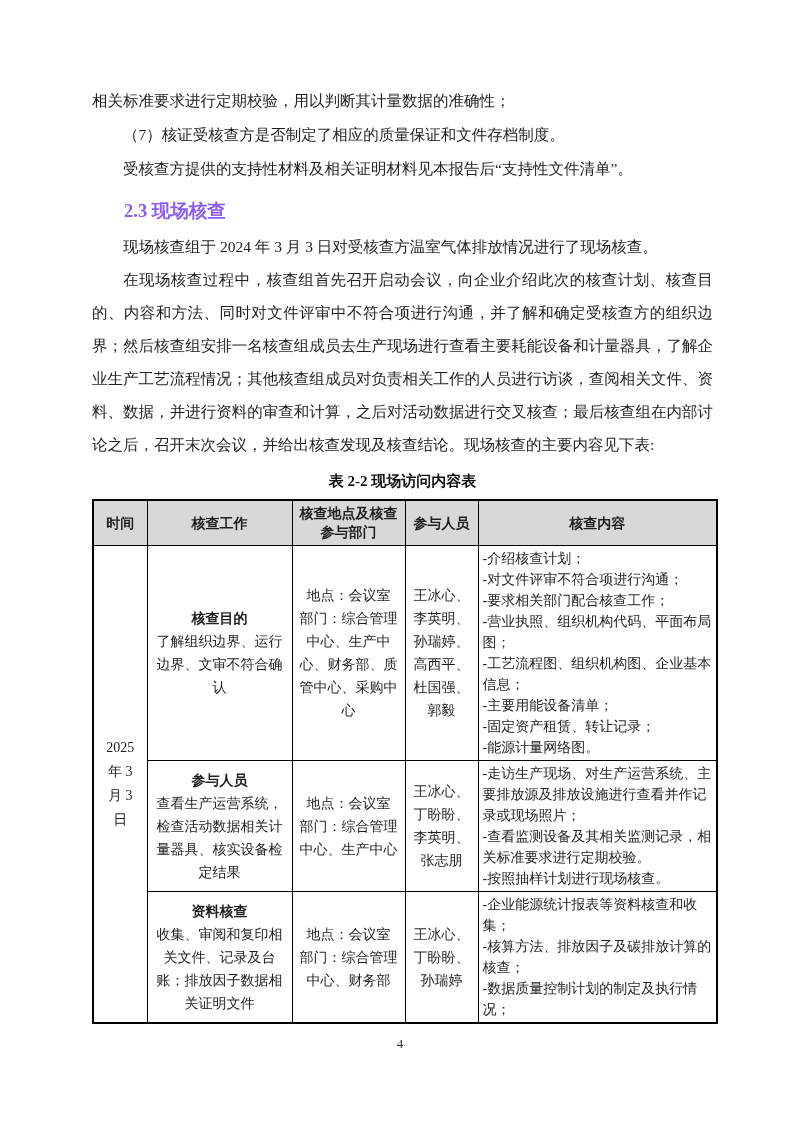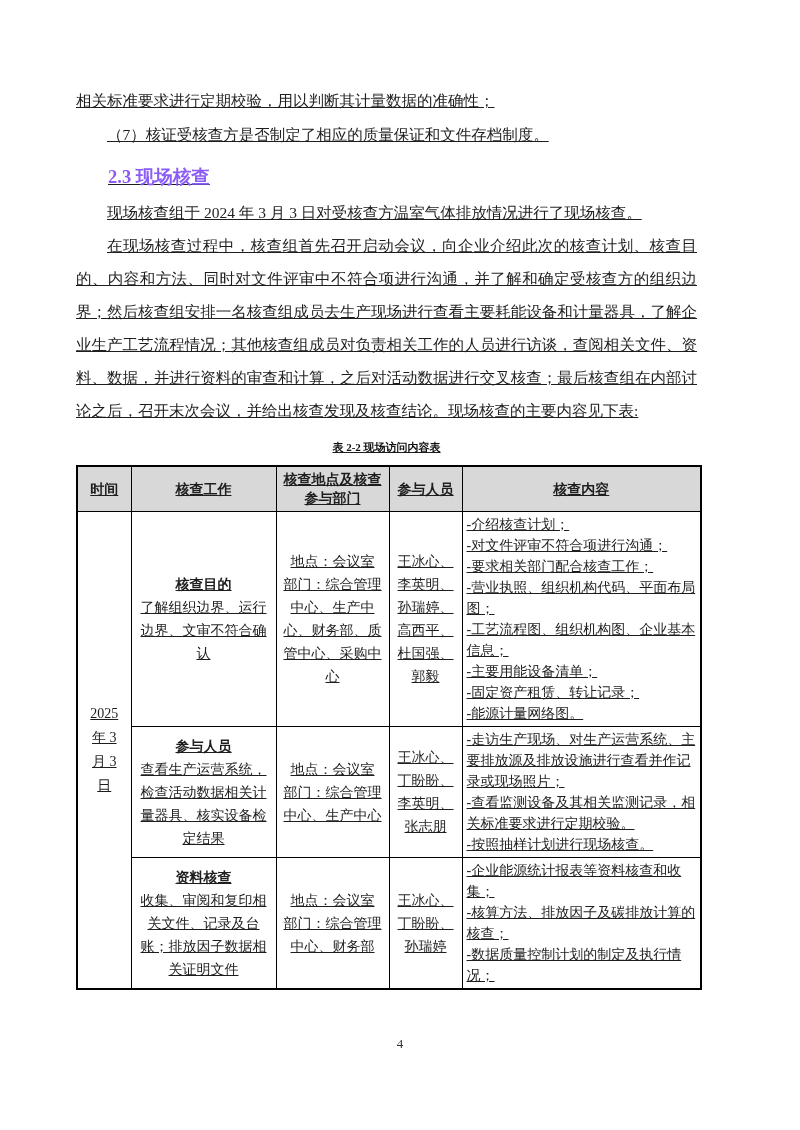--- a/index.html
+++ b/index.html
@@ -7,23 +7,22 @@
     position:relative;
     width:800px;height:1130px;
     margin:0 auto;
     background:#ffffff;
     font-family:"Liberation Serif","DejaVu Serif",serif;
     color:#1e1e1e;
     overflow:hidden;
   }
   .content{
     position:absolute;
-    left:76px;top:84px;
+    left:92px;top:84px;
     width:621px;
-    text-decoration:underline;
   }
   .intro p{
     margin:0;
     font-size:15.5px;
     line-height:34px;
     text-align:justify;
   }
   .indent{text-indent:2em;}
   h2.section-heading{
     margin:10px 0 4px 0;
@@ -35,21 +34,21 @@
   }
   .body p{
     margin:0;
     font-size:15.5px;
     line-height:33px;
     text-align:justify;
   }
   .table-caption{
     margin-top:9px;
     text-align:center;
-    font-size:11px;
+    font-size:15px;
     font-weight:700;
     line-height:22px;
     color:#111;
   }
   table.visit{
     margin-top:7px;
     border-collapse:collapse;
     width:624px;
     table-layout:fixed;
   }
@@ -92,20 +91,21 @@
 </style>
 </head>
 <body>
 
 <div class="page">
   <div class="content">
 
     <div class="intro">
       <p>相关标准要求进行定期校验，用以判断其计量数据的准确性；</p>
       <p class="indent">（7）核证受核查方是否制定了相应的质量保证和文件存档制度。</p>
+      <p class="indent">受核查方提供的支持性材料及相关证明材料见本报告后“支持性文件清单”。</p>
     </div>
 
     <h2 class="section-heading">2.3 现场核查</h2>
 
     <div class="body">
       <p class="indent">现场核查组于 2024 年 3 月 3 日对受核查方温室气体排放情况进行了现场核查。</p>
       <p class="indent">在现场核查过程中，核查组首先召开启动会议，向企业介绍此次的核查计划、核查目的、内容和方法、同时对文件评审中不符合项进行沟通，并了解和确定受核查方的组织边界；然后核查组安排一名核查组成员去生产现场进行查看主要耗能设备和计量器具，了解企业生产工艺流程情况；其他核查组成员对负责相关工作的人员进行访谈，查阅相关文件、资料、数据，并进行资料的审查和计算，之后对活动数据进行交叉核查；最后核查组在内部讨论之后，召开末次会议，并给出核查发现及核查结论。现场核查的主要内容见下表:</p>
     </div>
 
     <div class="table-caption">表 2-2 现场访问内容表</div>

